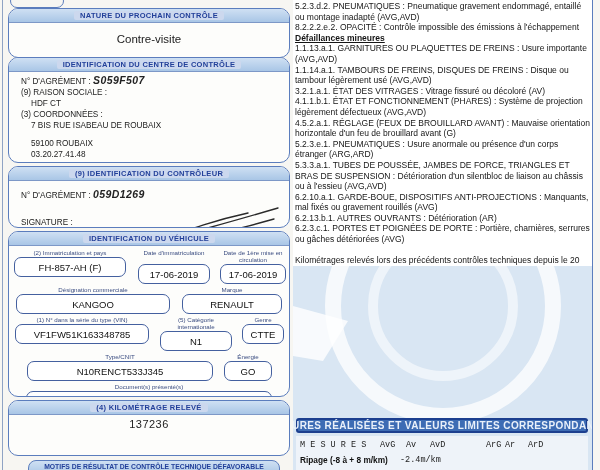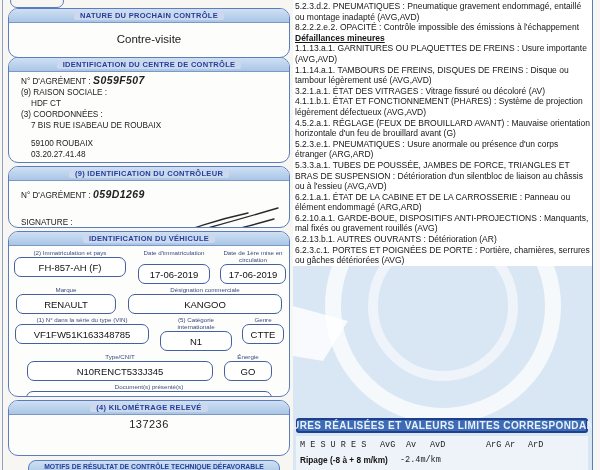--- a/index.html
+++ b/index.html
@@ -126,27 +126,27 @@
         <div class="vlabel">Date d'immatriculation</div>
         <div class="vval" style="width:72px;margin-top:7px;">17-06-2019</div>
       </div>
       <div class="vfield" style="width:68px;">
         <div class="vlabel">Date de 1ère mise en circulation</div>
         <div class="vval" style="width:66px;">17-06-2019</div>
       </div>
     </div>
 
     <div class="vrow">
+      <div class="vfield" style="width:158px;">
+        <div class="vlabel">Désignation commerciale</div>
+        <div class="vval" style="width:154px;">KANGOO</div>
+      </div>
       <div class="vfield" style="width:104px;">
         <div class="vlabel">Marque</div>
         <div class="vval" style="width:100px;">RENAULT</div>
-      </div>
-      <div class="vfield" style="width:158px;">
-        <div class="vlabel">Désignation commerciale</div>
-        <div class="vval" style="width:154px;">KANGOO</div>
       </div>
     </div>
 
     <div class="vrow">
       <div class="vfield" style="width:138px;">
         <div class="vlabel">(1) N° dans la série du type (VIN)</div>
         <div class="vval" style="width:134px;">VF1FW51K163348785</div>
       </div>
       <div class="vfield" style="width:74px;">
         <div class="vlabel">(5) Catégorie internationale</div>
@@ -193,21 +193,20 @@
       <div class="defect">5.2.3.d.2. PNEUMATIQUES : Pneumatique gravement endommagé, entaillé ou montage inadapté (AVG,AVD)</div>
       <div class="defect">8.2.2.2.e.2. OPACITÉ : Contrôle impossible des émissions à l'échappement</div>
       <div class="minor-title">Défaillances mineures</div>
       <div class="defect">1.1.13.a.1. GARNITURES OU PLAQUETTES DE FREINS : Usure importante (AVG,AVD)</div>
       <div class="defect">1.1.14.a.1. TAMBOURS DE FREINS, DISQUES DE FREINS : Disque ou tambour légèrement usé (AVG,AVD)</div>
       <div class="defect">3.2.1.a.1. ÉTAT DES VITRAGES : Vitrage fissuré ou décoloré (AV)</div>
       <div class="defect">4.1.1.b.1. ÉTAT ET FONCTIONNEMENT (PHARES) : Système de projection légèrement défectueux (AVG,AVD)</div>
       <div class="defect">4.5.2.a.1. RÉGLAGE (FEUX DE BROUILLARD AVANT) : Mauvaise orientation horizontale d'un feu de brouillard avant (G)</div>
       <div class="defect">5.2.3.e.1. PNEUMATIQUES : Usure anormale ou présence d'un corps étranger (ARG,ARD)</div>
       <div class="defect">5.3.3.a.1. TUBES DE POUSSÉE, JAMBES DE FORCE, TRIANGLES ET BRAS DE SUSPENSION : Détérioration d'un silentbloc de liaison au châssis ou à l'essieu (AVG,AVD)</div>
-      <div class="defect">6.2.1.a.1. ÉTAT DE LA CABINE ET DE LA CARROSSERIE : Panneau ou élément endommagé (ARG,ARD)</div>
       <div class="defect">6.2.10.a.1. GARDE-BOUE, DISPOSITIFS ANTI-PROJECTIONS : Manquants, mal fixés ou gravement rouillés (AVG)</div>
       <div class="defect">6.2.13.b.1. AUTRES OUVRANTS : Détérioration (AR)</div>
       <div class="defect">6.2.3.c.1. PORTES ET POIGNÉES DE PORTE : Portière, charnières, serrures ou gâches détériorées (AVG)</div>
     </div>
     <div class="kmhist">Kilométrages relevés lors des précédents contrôles techniques depuis le 20 mai 2018 : 06/03/2024:112638 Km /</div>
 
     <div class="bluezone">
       <svg width="300" height="204" viewBox="0 0 300 204" style="position:absolute;left:0;top:0;">
         <circle cx="150" cy="40" r="110" fill="none" stroke="rgba(255,255,255,0.75)" stroke-width="16"></circle>
         <circle cx="150" cy="40" r="70" fill="none" stroke="rgba(255,255,255,0.55)" stroke-width="10"></circle>

